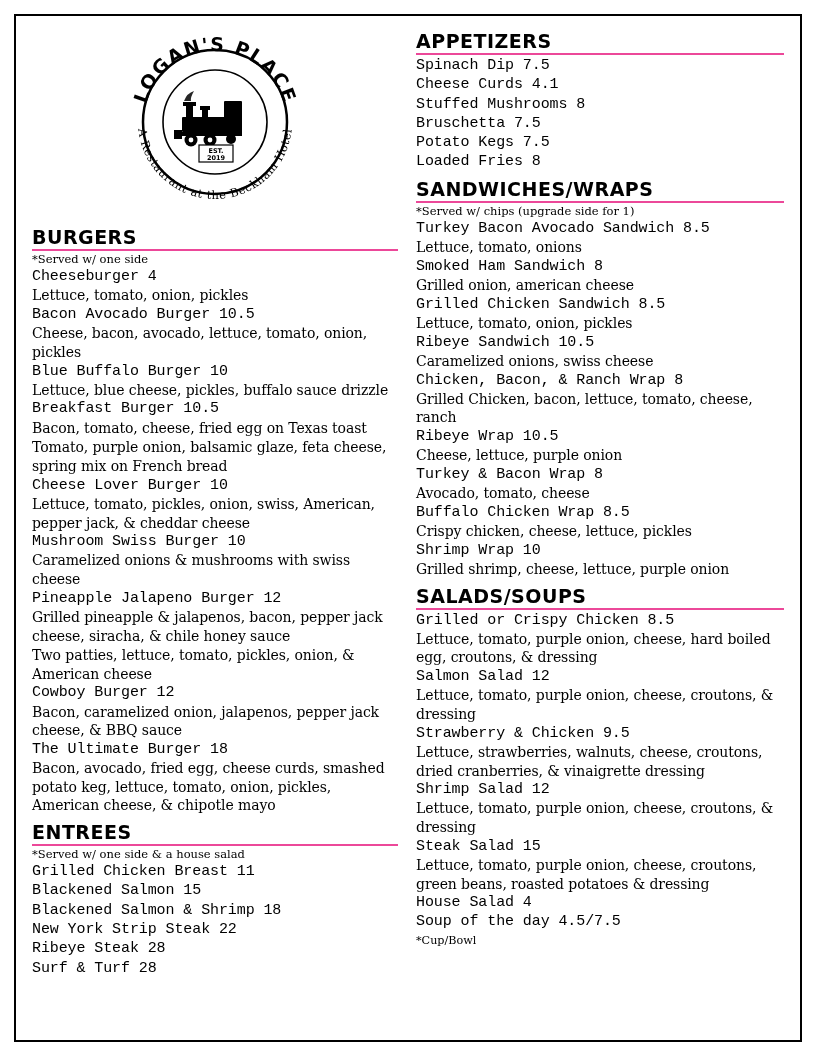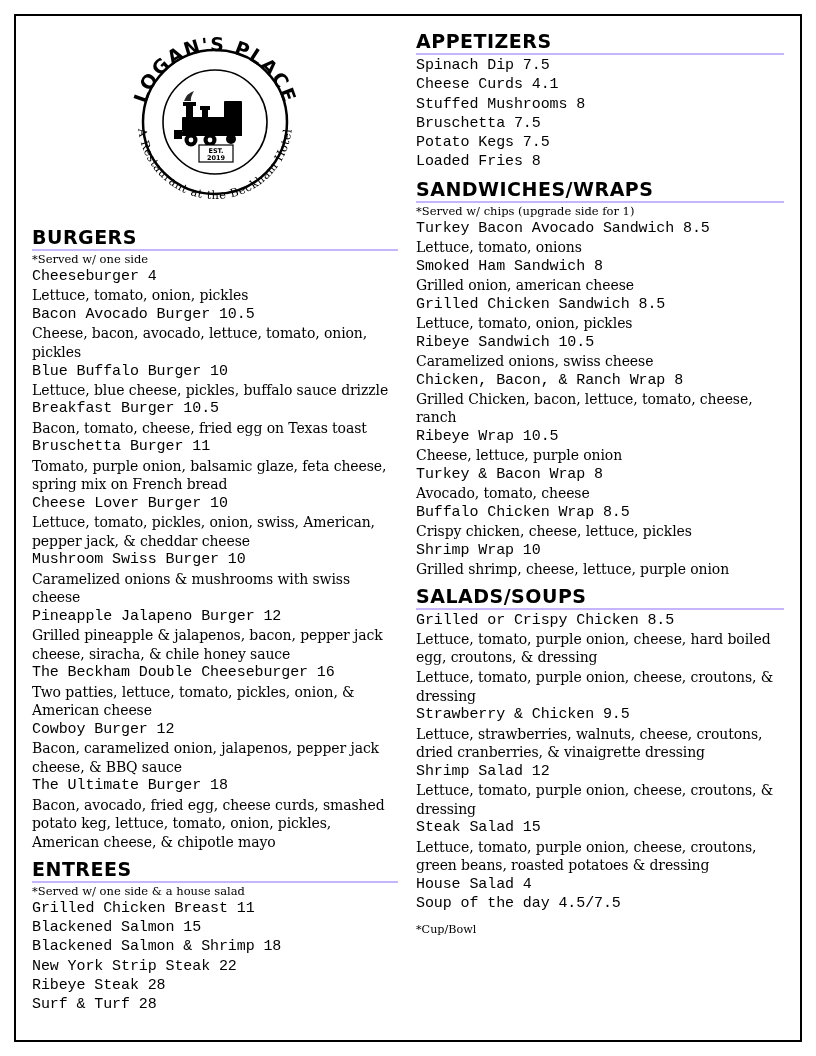--- a/index.html
+++ b/index.html
@@ -61,21 +61,21 @@
     height: 182px;
   }
   .logo svg { display: block; }
 
   
   .section-head {
     font-family: "DejaVu Sans", sans-serif;
     font-weight: bold;
     font-size: 19px;
     letter-spacing: 0.5px;
-    border-bottom: 2px solid #c4b5fd;
+    border-bottom: 2px solid #ec4899;
     padding-bottom: 1px;
     margin: 8px 0 2px 0;
     line-height: 1.05;
     text-transform: uppercase;
   }
   .note {
     font-size: 11.5px;
     font-family: "DejaVu Serif", serif;
     margin: 1px 0 2px 0;
     line-height: 1.15;
@@ -95,21 +95,21 @@
     font-family: "DejaVu Serif", serif;
     font-size: 14px;
     line-height: 1.33;
     letter-spacing: -0.1px;
   }
 
   .small-note {
     font-family: "DejaVu Serif", serif;
     font-size: 11.2px;
     line-height: 1.2;
-    margin-top: 10px;
+    margin-top: 2px;
   }
 </style>
 </head>
 <body>
 
 <div class="page">
   <div class="border-frame"></div>
   <div class="content">
 
     <div class="col-left">
@@ -169,37 +169,35 @@
             </div>
           <div class="item">
               <div class="item-name">Blue Buffalo Burger  10</div>
               <div class="item-desc">Lettuce, blue cheese, pickles, buffalo sauce drizzle</div>
             </div>
           <div class="item">
               <div class="item-name">Breakfast Burger  10.5</div>
               <div class="item-desc">Bacon, tomato, cheese, fried egg on Texas toast</div>
             </div>
           <div class="item">
-              <div class="item-name">Bruschetta Burger  11</div>
               <div class="item-desc">Tomato, purple onion, balsamic glaze, feta cheese, spring mix on French bread</div>
             </div>
           <div class="item">
               <div class="item-name">Cheese Lover Burger  10</div>
               <div class="item-desc">Lettuce, tomato, pickles, onion, swiss, American, pepper jack, &amp; cheddar cheese</div>
             </div>
           <div class="item">
               <div class="item-name">Mushroom Swiss Burger  10</div>
               <div class="item-desc">Caramelized onions &amp; mushrooms with swiss cheese</div>
             </div>
           <div class="item">
               <div class="item-name">Pineapple Jalapeno Burger  12</div>
               <div class="item-desc">Grilled pineapple &amp; jalapenos, bacon, pepper jack cheese, siracha, &amp; chile honey sauce</div>
             </div>
           <div class="item">
-              <div class="item-name">The Beckham Double Cheeseburger  16</div>
               <div class="item-desc">Two patties, lettuce, tomato, pickles, onion, &amp; American cheese</div>
             </div>
           <div class="item">
               <div class="item-name">Cowboy Burger  12</div>
               <div class="item-desc">Bacon, caramelized onion, jalapenos, pepper jack cheese, &amp; BBQ sauce</div>
             </div>
           <div class="item">
               <div class="item-name">The Ultimate Burger  18</div>
               <div class="item-desc">Bacon, avocado, fried egg, cheese curds, smashed potato keg, lettuce, tomato, onion, pickles, American cheese, &amp; chipotle mayo</div>
             </div>
@@ -303,20 +301,21 @@
       </div>
 
       <div class="section">
         <div class="section-head">SALADS/SOUPS</div>
         <div>
           <div class="item">
               <div class="item-name">Grilled or Crispy Chicken  8.5</div>
               <div class="item-desc">Lettuce, tomato, purple onion, cheese, hard boiled egg, croutons, &amp; dressing</div>
             </div>
           <div class="item">
+              <div class="item-name">Salmon Salad  12</div>
               <div class="item-desc">Lettuce, tomato, purple onion, cheese, croutons, &amp; dressing</div>
             </div>
           <div class="item">
               <div class="item-name">Strawberry &amp; Chicken  9.5</div>
               <div class="item-desc">Lettuce, strawberries, walnuts, cheese, croutons, dried cranberries, &amp; vinaigrette dressing</div>
             </div>
           <div class="item">
               <div class="item-name">Shrimp Salad  12</div>
               <div class="item-desc">Lettuce, tomato, purple onion, cheese, croutons, &amp; dressing</div>
             </div>

